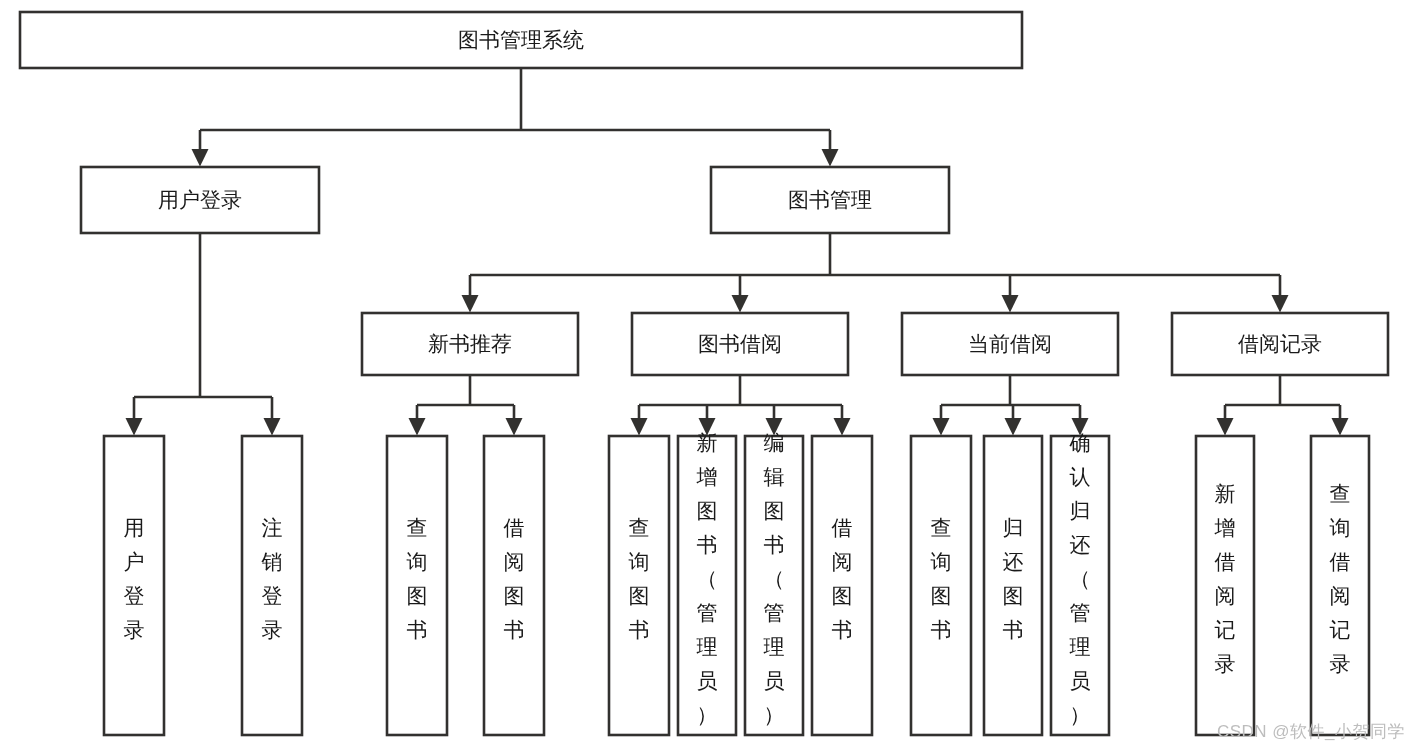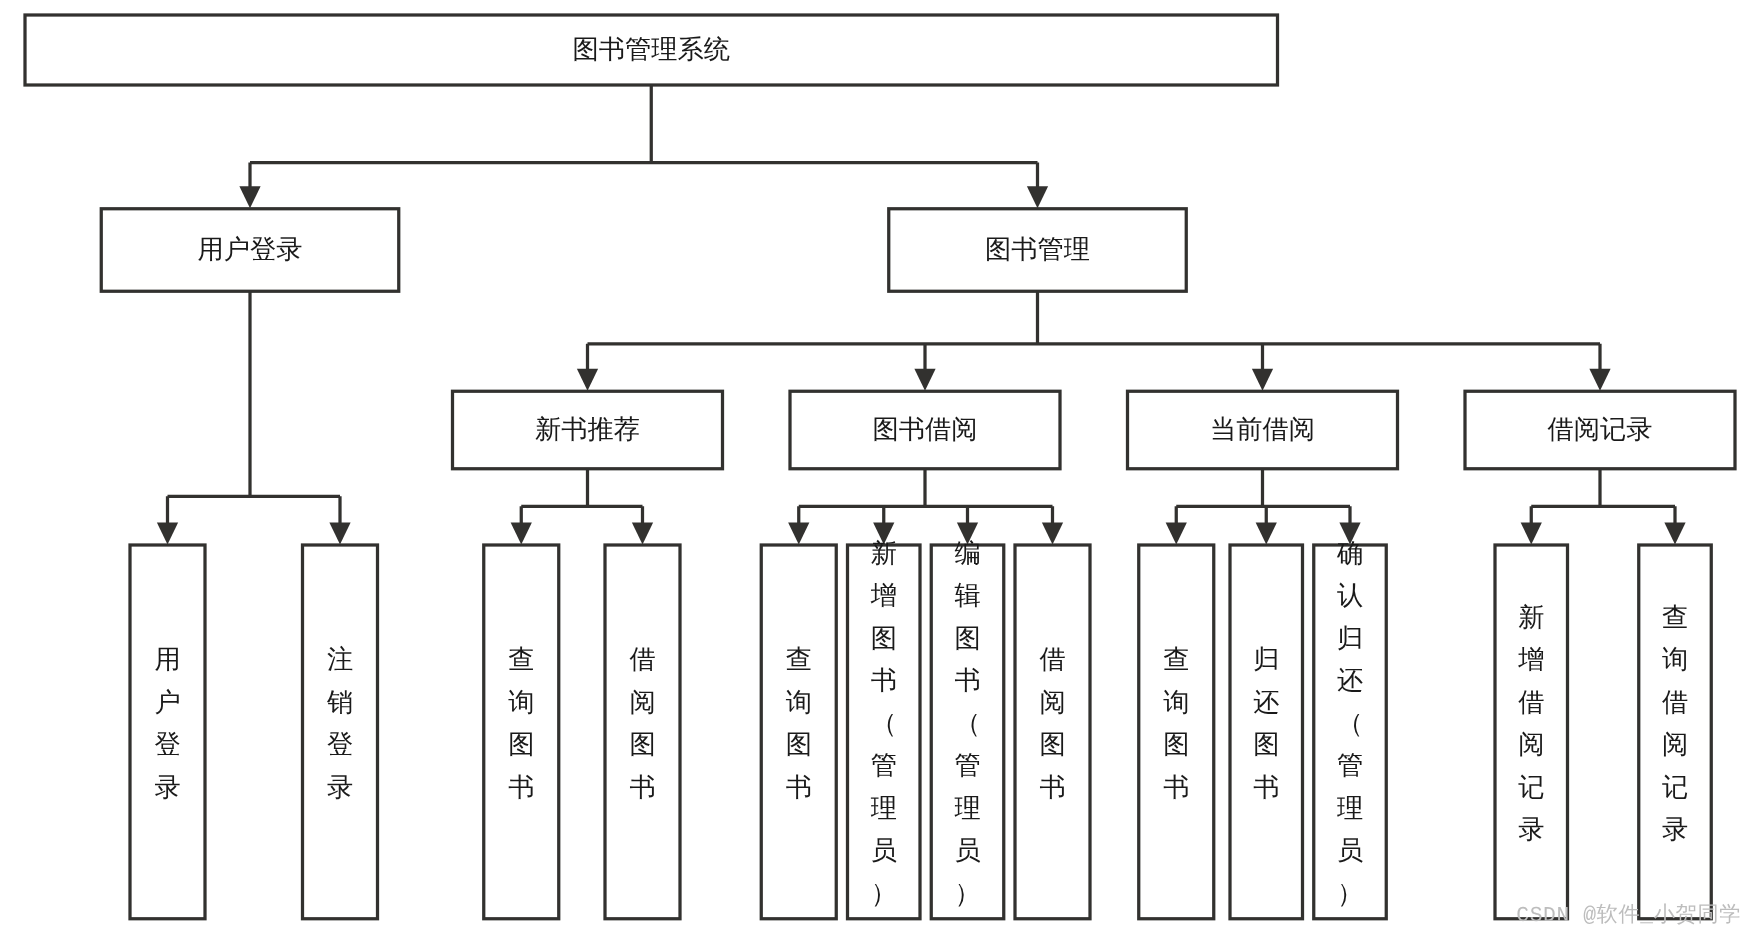--- a/index.html
+++ b/index.html
@@ -45,25 +45,25 @@
     stroke-width: 2.6;
     fill: none;
     stroke-linecap: butt;
   }
   .arrow-head {
     fill: #32312f;
     stroke: none;
   }
   .watermark {
     position: absolute;
-    right: 12px;
+    right: 0;
     bottom: 4px;
     color: #bdbdbd;
     font-size: 17px;
-    font-family: Liberation Mono, monospace;
+    font-family: Liberation Sans, sans-serif;
     letter-spacing: 0.5px;
     white-space: nowrap;
     user-select: none;
   }
 </style>
 </head>
 <body>
 
 <svg id="diagram-root" viewBox="0 0 1405 747" xmlns="http://www.w3.org/2000/svg">
   <g id="connectors-layer">

